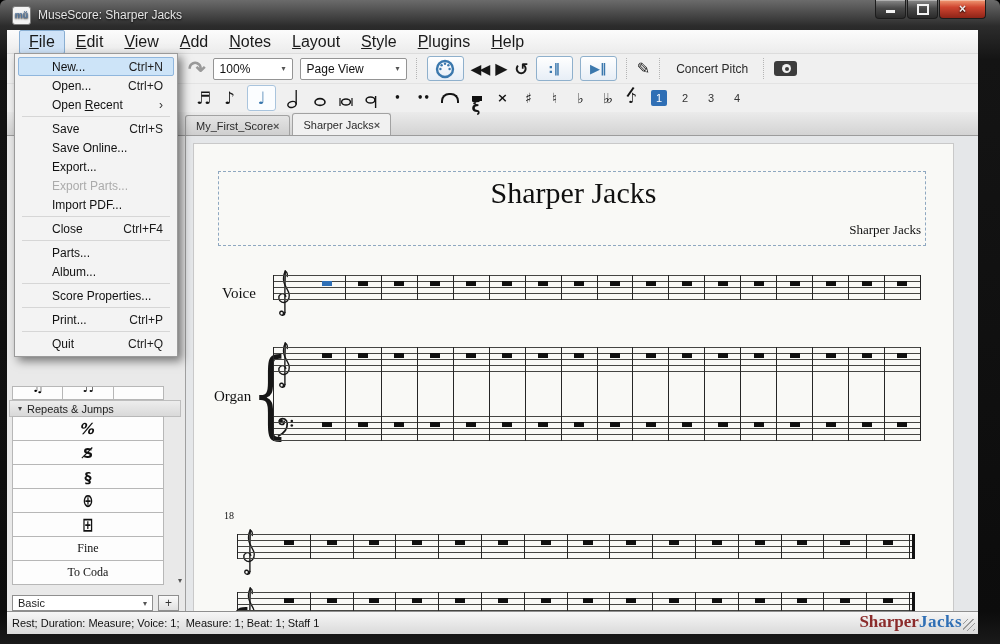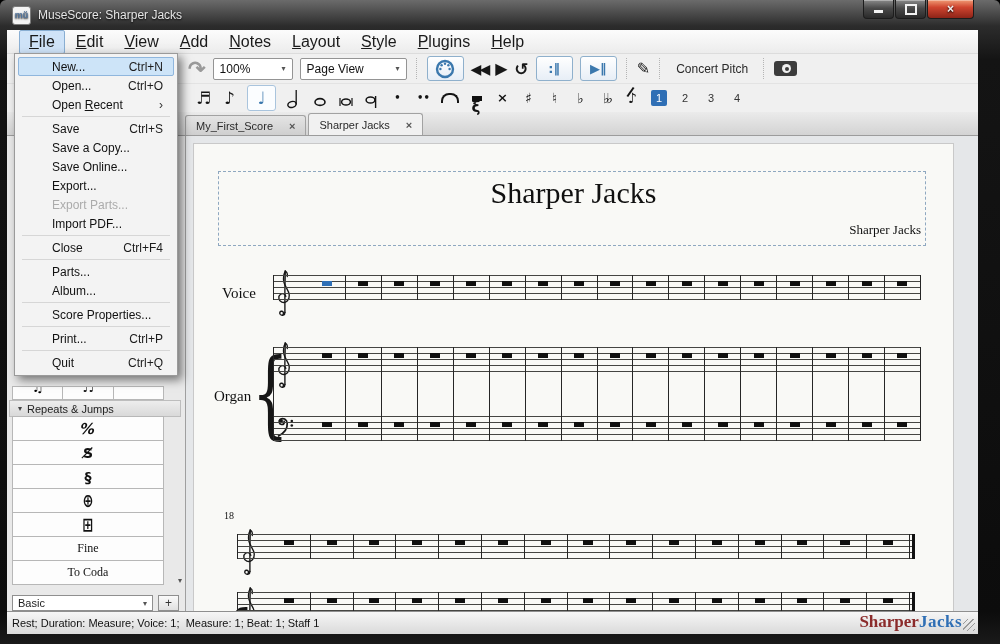--- a/index.html
+++ b/index.html
@@ -2,21 +2,21 @@
 <html><head>
 <meta charset="utf-8">
 <style>
   html,body{margin:0;padding:0}
   body{width:1000px;height:644px;position:relative;overflow:hidden;background:#000;
        font-family:"Liberation Sans",sans-serif;-webkit-font-smoothing:antialiased}
   u{text-decoration:underline}
   .win{position:absolute;inset:0;border-radius:6px 6px 0 0;
        background:linear-gradient(#6b6b6b,#2c2c2c 26px,#141414 60px,#0c0c0c 95%,#1a1a1a)}
   
-  .titlebar{position:absolute;top:0;left:0;right:12px;height:30px;display:flex;align-items:center;
+  .titlebar{position:absolute;top:0;left:0;right:0;height:30px;display:flex;align-items:center;
             padding-left:12px;color:#e6e6e6;font-size:12px;text-shadow:0 1px 2px #000}
   .appicon{width:17px;height:17px;background:#f4f4f4;border:1px solid #7b7b7b;border-radius:3px;
            display:flex;align-items:center;justify-content:center;font-size:9px;font-weight:bold;
            color:#51749c;margin-right:7px}
   .controls{position:absolute;top:0;right:14px;display:flex;gap:1px}
   .ctrl{width:29px;height:18px;border:1px solid #1c1c1c;border-top:none;color:#f0f0f0;
         background:linear-gradient(#8a8a8a,#4a4a4a 45%,#2a2a2a);border-radius:0 0 4px 4px;
         display:flex;align-items:center;justify-content:center;font-size:12px;box-shadow:inset 0 1px 0 rgba(255,255,255,.35)}
   .ctrl .mg{display:block;width:9px;height:3px;background:#f2f2f2;margin-top:4px}
   .ctrl .sq{display:block;width:8px;height:7px;border:2px solid #f2f2f2}
@@ -59,21 +59,21 @@
   .ng.rest{font-size:15px;font-weight:bold}
   .ng.dsharp{font-size:13px;font-weight:bold}
   .arc{width:14px;height:8px;border:2px solid #141414;border-bottom:none;border-radius:8px 8px 0 0}
   .gslash{position:absolute;left:1px;top:5px;width:11px;border-top:2px solid #141414;transform:rotate(-55deg)}
   .voice{width:16px;height:16px;display:flex;align-items:center;justify-content:center;font-size:11px;
          color:#333;border-radius:2px;margin-left:1px}
   .voice.sel{background:#2f6fb5;color:#fff}
   
   .tabbar{height:23px;background:linear-gradient(#ebebeb,#d3d3d3);display:flex;align-items:flex-end;
           padding-left:178px;border-bottom:1px solid #9c9c9c;flex:none}
-  .tab{height:19px;display:flex;align-items:center;gap:16px;padding:0 10px;font-size:11px;color:#2a2a2a;
+  .tab{height:19px;display:flex;align-items:center;gap:0;padding:0 10px;font-size:11px;color:#2a2a2a;
        background:linear-gradient(#e4e4e4,#cfcfcf);border:1px solid #a2a2a2;border-bottom:none;
        border-radius:3px 3px 0 0;margin-right:2px}
   .tab.active{background:#f1f1f1;height:21px}
   .tabx{color:#555;font-size:11px;font-weight:bold}
   
   .main{flex:1;display:flex;min-height:0}
   .palette{width:178px;background:#e9e9e9;border-right:1px solid #9f9f9f;position:relative;
            font-size:11px;flex:none}
   .partial{position:absolute;top:250px;left:5px;width:152px;height:14px;overflow:hidden;display:flex}
   .pc{flex:1;background:#fdfdfd;border:1px solid #b7b7b7;border-left:none;display:flex;
@@ -648,23 +648,20 @@
       <div class="fitem">
         <span class="flab">Open <u>R</u>ecent</span>
         <span class="subarrow">›</span>
       </div>
       <div class="fsep"></div>
       <div class="fitem">
         <span class="flab">Save</span>
         <span class="fsc">Ctrl+S</span>
       </div>
       <div class="fitem">
-        <span class="flab">Save a Copy...</span>
-      </div>
-      <div class="fitem">
         <span class="flab">Save Online...</span>
       </div>
       <div class="fitem">
         <span class="flab">Export...</span>
       </div>
       <div class="fitem dis">
         <span class="flab">Export Parts...</span>
       </div>
       <div class="fitem">
         <span class="flab">Import PDF...</span>

